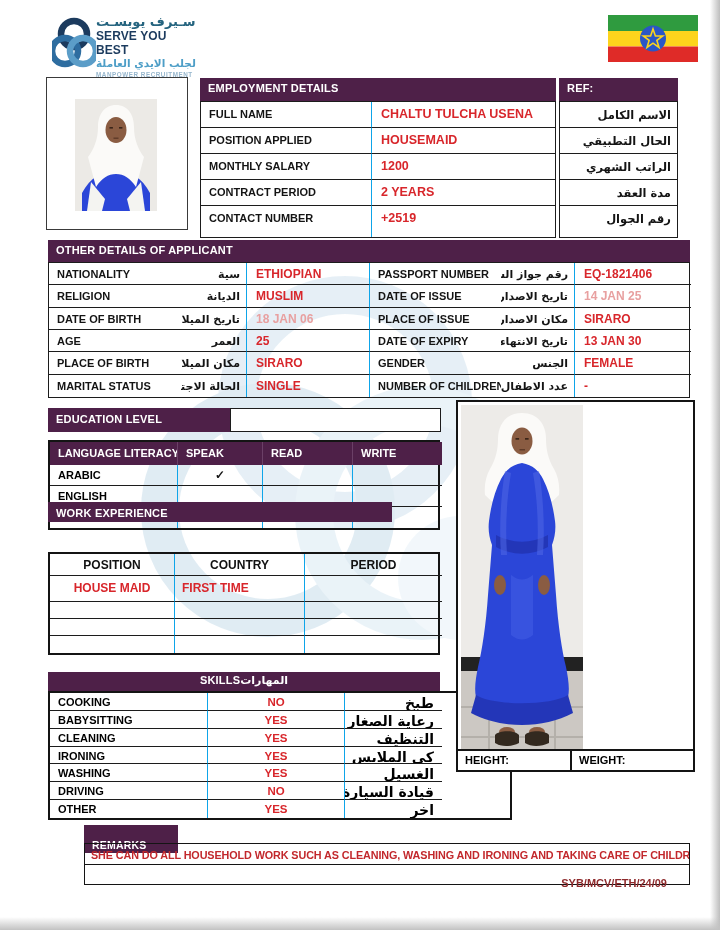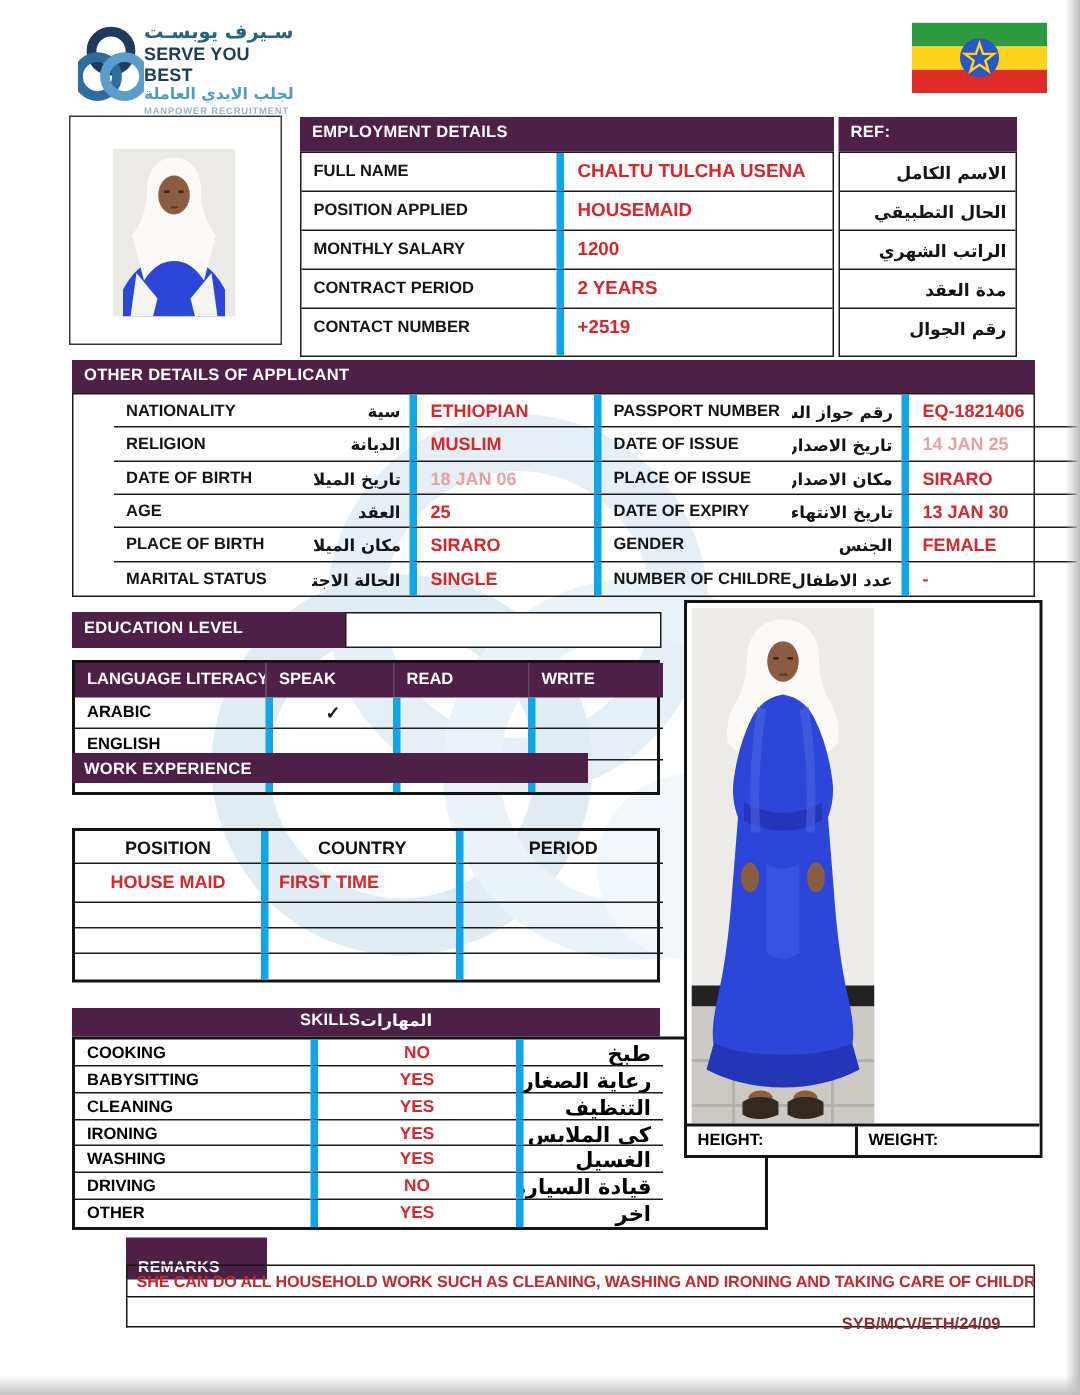--- a/index.html
+++ b/index.html
@@ -29,21 +29,21 @@
   }
 
   
   .cell { overflow:hidden; white-space:nowrap; }
   .lbl  { font-size:11px; font-weight:bold; color:#141414; padding:6px 4px 0 8px; }
   .val  { font-size:12.5px; font-weight:bold; color:#d8262b; padding:5px 4px 0 9px; }
   .val.faded { color:#e8a0a0; }
   .ar   { font-family:"DejaVu Sans", sans-serif; direction:rtl; }
   .ar-lbl { font-size:11px; font-weight:bold; color:#141414; text-align:right; padding:5px 6px 0 2px; }
   .bb { border-bottom:1px solid #1c1c1c; }
-  .bl { border-left:5px solid #0ea5e9; }
+  .bl { border-left:1px solid #0ea5e9; }
 
   
   .logo-knot { left:52px; top:15px; }
   .logo-text { left:96px; top:14px; width:104px; }
   .logo-ar-title { font-family:"DejaVu Sans",sans-serif; direction:rtl; text-align:left;
     color:#25647f; font-weight:bold; font-size:13px; line-height:15px; }
   .logo-title { color:#1c3b5e; font-weight:800; font-size:12px; line-height:14px; letter-spacing:.1px; }
   .logo-ar-sub { font-family:"DejaVu Sans",sans-serif; direction:rtl; text-align:left;
     color:#4d9ec7; font-weight:bold; font-size:10.5px; line-height:13px; }
   .logo-sub { color:#96b6cd; font-weight:bold; font-size:6.3px; letter-spacing:.55px; line-height:9px; }
@@ -58,21 +58,21 @@
   .emp-ref   { left:559px; top:78px; width:119px; height:23px; }
   .emp-left  { left:200px; top:101px; width:356px; height:137px; border:1.5px solid #1c1c1c;
     display:grid; grid-template-columns:170px 1fr; grid-template-rows:26px 26px 26px 26px 1fr; }
   .emp-right { left:559px; top:101px; width:119px; height:137px; border:1.5px solid #1c1c1c;
     display:grid; grid-template-rows:26px 26px 26px 26px 1fr; }
   .emp-right .ar-lbl { font-size:11.5px; padding-top:6px; }
 
   
   .other-head { left:48px; top:240px; width:642px; height:22px; }
   .other-body { left:48px; top:262px; width:642px; height:136px; border:1.5px solid #1c1c1c;
-    display:grid; grid-template-columns:132px 65px 123px 132px 73px 117px; grid-template-rows:repeat(6,1fr);padding-left:27px; }
+    display:grid; grid-template-columns:132px 65px 123px 132px 73px 117px; grid-template-rows:repeat(6,1fr); }
   .other-body .lbl { padding-top:5px; }
   .other-body .val { font-size:12px; padding-top:4px; }
 
   
   .edu-head { left:48px; top:408px; width:182px; height:24px; padding-top:5px; }
   .edu-cell { left:230px; top:408px; width:211px; height:24px; border:1.5px solid #1c1c1c; background:#fff; }
 
   
   .lang-table { left:48px; top:440px; width:392px; height:90px; border:2px solid #141414;
     display:grid; grid-template-columns:127px 85px 90px 90px; grid-template-rows:23px repeat(3,1fr); }
@@ -206,21 +206,21 @@
     <div class="cell val faded bl bb">14 JAN 25</div>
 
     <div class="cell lbl bb">DATE OF BIRTH</div>
     <div class="cell ar-lbl ar bb">تاريخ الميلاد</div>
     <div class="cell val faded bl bb">18 JAN 06</div>
     <div class="cell lbl bl bb">PLACE OF ISSUE</div>
     <div class="cell ar-lbl ar bb">مكان الاصدار</div>
     <div class="cell val bl bb">SIRARO</div>
 
     <div class="cell lbl bb">AGE</div>
-    <div class="cell ar-lbl ar bb">العقد</div>
+    <div class="cell ar-lbl ar bb">العمر</div>
     <div class="cell val bl bb">25</div>
     <div class="cell lbl bl bb">DATE OF EXPIRY</div>
     <div class="cell ar-lbl ar bb">تاريخ الانتهاء</div>
     <div class="cell val bl bb">13 JAN 30</div>
 
     <div class="cell lbl bb">PLACE OF BIRTH</div>
     <div class="cell ar-lbl ar bb">مكان الميلاد</div>
     <div class="cell val bl bb">SIRARO</div>
     <div class="cell lbl bl bb">GENDER</div>
     <div class="cell ar-lbl ar bb">الجنس</div>

